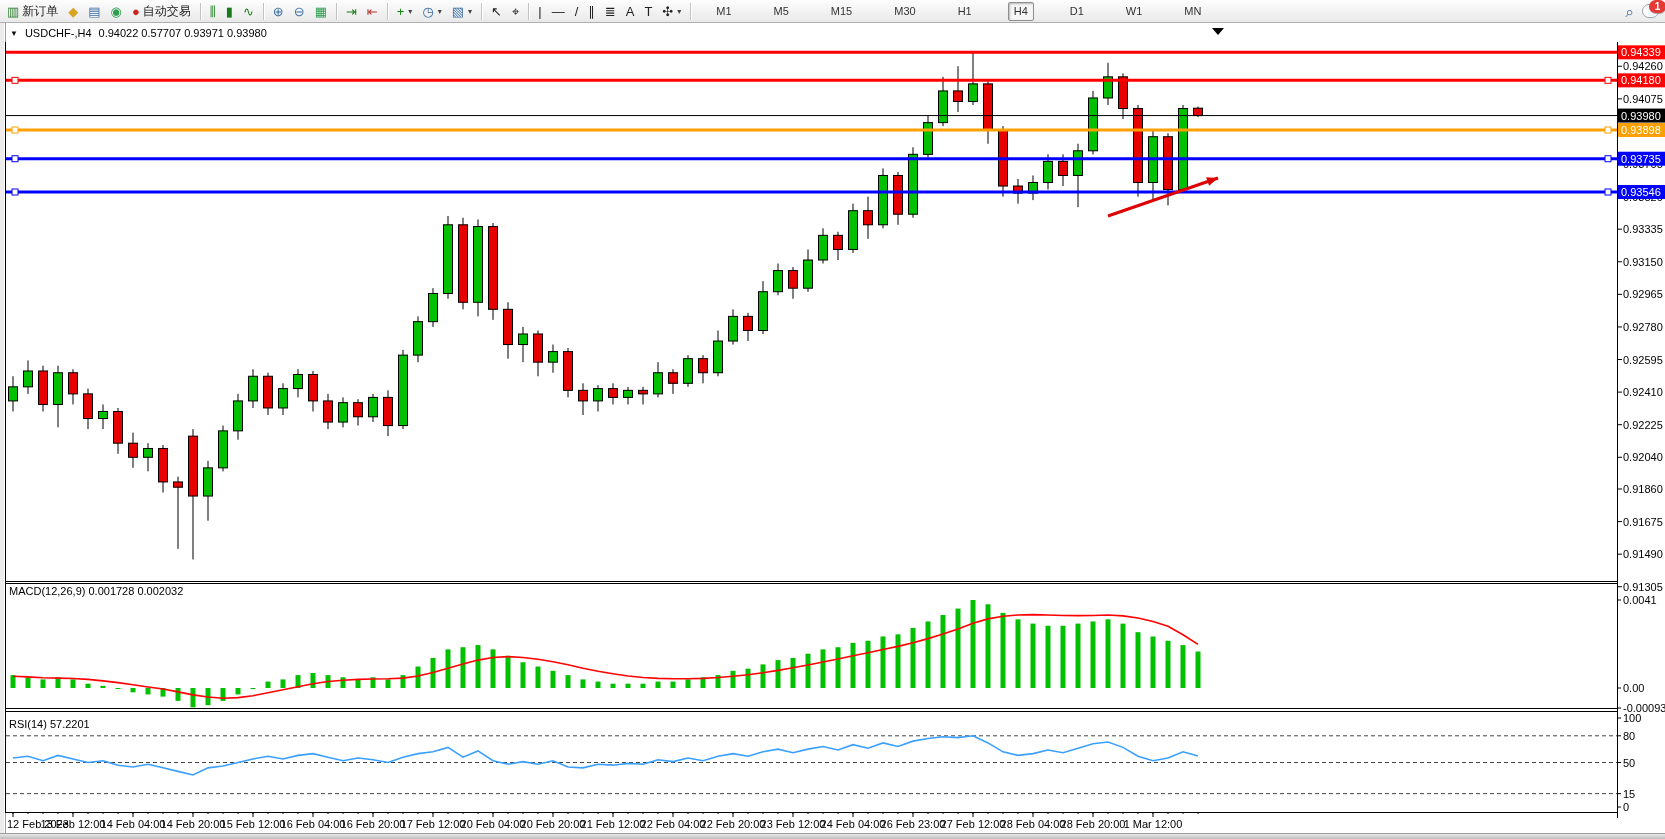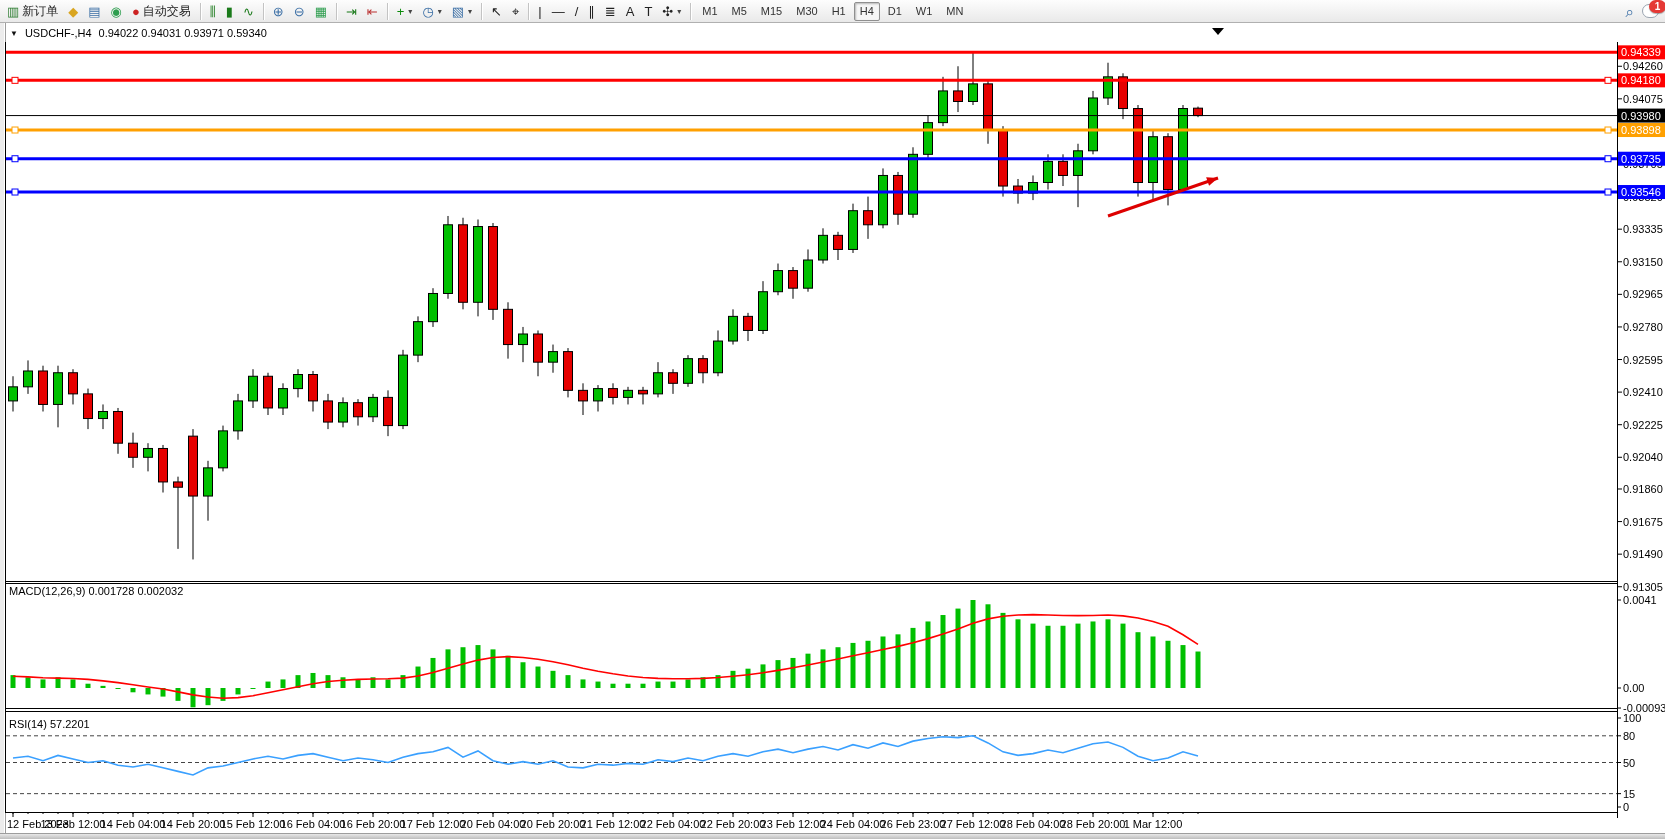--- a/index.html
+++ b/index.html
@@ -8,21 +8,21 @@
   
   #toolbar{position:absolute;left:0;top:0;width:1665px;height:23px;
            background:linear-gradient(#fdfdfd,#e9e9e9);border-bottom:1px solid #b0b0b0;
            display:flex;align-items:center;padding-left:2px;box-sizing:border-box;white-space:nowrap;}
   .tb-btn{height:19px;display:inline-flex;align-items:center;gap:3px;padding:0 4px;
           border:1px solid transparent;border-radius:2px;font-size:12px;color:#222;}
   .tb-ico{font-size:13px;line-height:13px;}
   .tb-caret{font-size:8px;color:#444;margin-left:1px;}
   .tb-sep{display:inline-block;width:1px;height:17px;background:#c3c3c3;
           box-shadow:1px 0 0 #ffffff;margin:0 4px;}
-  .tf-btn{height:17px;display:inline-flex;align-items:center;padding:0 5px;margin:0 1px;
+  .tf-btn{height:17px;display:inline-flex;align-items:center;padding:0 5px;margin:0 15px;
           font-size:11px;color:#333;border:1px solid transparent;border-radius:2px;}
   .tf-btn.active{background:#f6f6f6;border:1px solid #8f8f8f;
                  box-shadow:inset 1px 1px 2px rgba(0,0,0,.25);}
   #tb-right{margin-left:auto;display:flex;align-items:center;margin-right:6px;gap:8px;}
   #chat-bubble{position:relative;width:15px;height:12px;border:1.5px solid #9aa4b0;
                border-radius:7px;background:#fff;}
   #chat-badge{position:absolute;right:-8px;top:-5px;min-width:13px;height:13px;border-radius:8px;
               background:#e53935;color:#fff;font-size:10px;font-weight:bold;text-align:center;
               line-height:13px;padding:0 2px;box-shadow:0 1px 1px rgba(0,0,0,.3);}
   
@@ -126,21 +126,21 @@
       </span>
     </span>
   </div>
 
   <div id="chart-window">
     <div id="left-frame"></div>
 
     <div id="title-row">
       <span id="chart-menu-arrow">▼</span>
       <span>USDCHF-,H4</span>
-      <span>0.94022 0.94031 0.93971 0.59340</span>
+      <span>0.94022 0.57707 0.93971 0.93980</span>
     </div>
 
     <div id="shift-marker"></div>
 
     <svg id="chart-svg" width="1665" height="792">
         <g>
           <line x1="5.5" y1="0" x2="5.5" y2="770" stroke="#000" stroke-width="1"></line>
           <line x1="1617.5" y1="0" x2="1617.5" y2="776" stroke="#000" stroke-width="1"></line>
           <g>
             <line x1="5" y1="539.5" x2="1618" y2="539.5" stroke="#000" stroke-width="1"></line>

